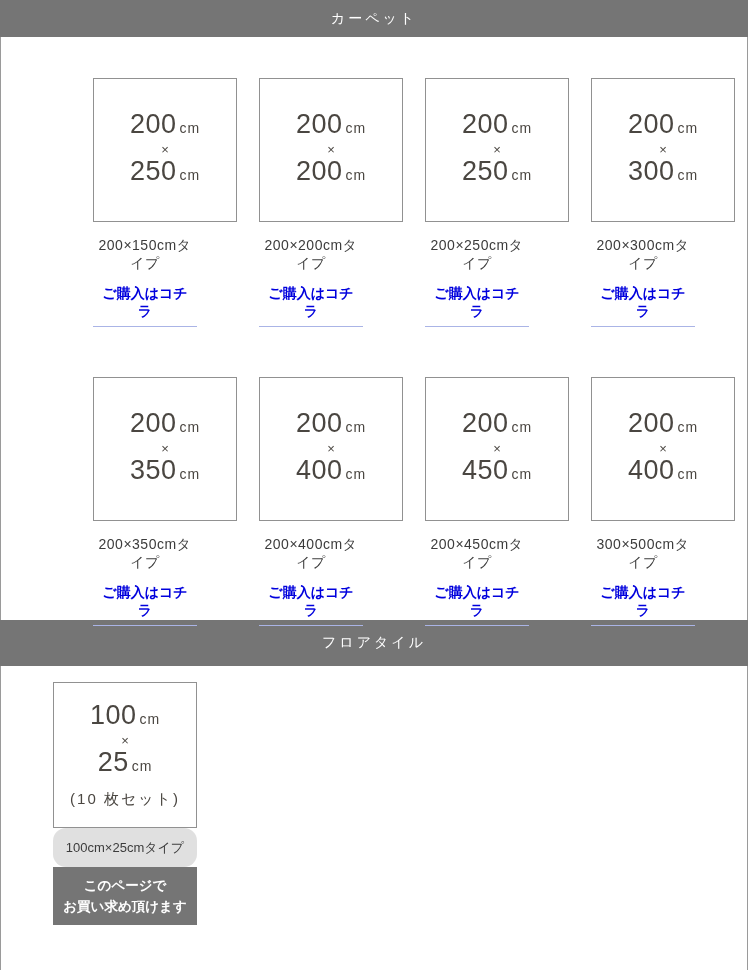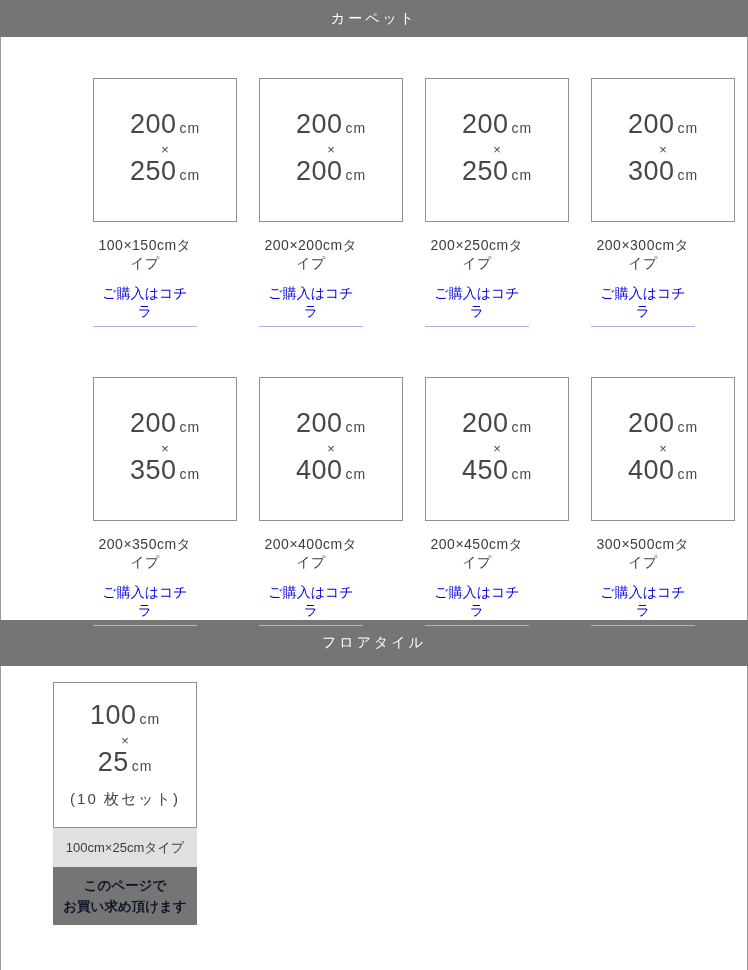--- a/index.html
+++ b/index.html
@@ -54,21 +54,21 @@
   .type-label {
     margin-top:15px;
     font-size:14px;
     color:#3c3c3c;
     letter-spacing:0.5px;
   }
   .buy-link {
     display:inline-block;
     margin-top:12px;
     font-size:14px;
-    font-weight:normal;
+    font-weight:bold;
     color:#0000dd;
     text-decoration:none;
     border-bottom:1px solid #aab4e6;
     padding:0 3px 5px 3px;
     cursor:pointer;
   }
   .floor-content {
     height:308px;
     padding-top:16px;
   }
@@ -84,25 +84,26 @@
     margin-top:10px;
     color:#4a4641;
     white-space:nowrap;
   }
   .tile-type-band {
     width:144px; height:39px;
     background:#e0e0e0;
     display:flex; align-items:center; justify-content:center;
     font-size:13px;
     color:#3c3c3c;
+    border-radius:13px;
   }
   .tile-badge {
     width:144px;
     background:#757575;
-    color:#0f172a;
+    color:#ffffff;
     font-weight:bold;
     font-size:13.5px;
     line-height:21px;
     padding:8px 0;
   }
   .bottom-bar {
     height:4px;
     background:#757575;
   }
 </style>
@@ -117,21 +118,21 @@
 
   <div class="content carpet-content">
     <div class="grid">
 
       <div class="cell">
         <div class="size-box">
           <div class="size-line"><span class="size-num">200</span><span class="size-unit">cm</span></div>
           <div class="times">×</div>
           <div class="size-line"><span class="size-num">250</span><span class="size-unit">cm</span></div>
         </div>
-        <div class="type-label">100×150cmタイプ</div>
+        <div class="type-label">200×150cmタイプ</div>
         <a class="buy-link">ご購入はコチラ</a>
       </div>
 
       <div class="cell">
         <div class="size-box">
           <div class="size-line"><span class="size-num">200</span><span class="size-unit">cm</span></div>
           <div class="times">×</div>
           <div class="size-line"><span class="size-num">200</span><span class="size-unit">cm</span></div>
         </div>
         <div class="type-label">200×200cmタイプ</div>

